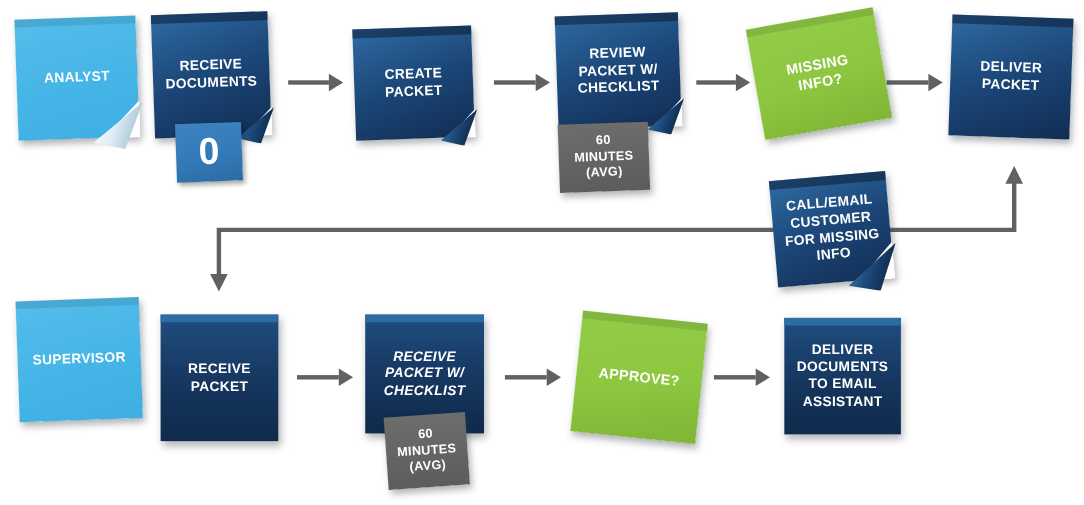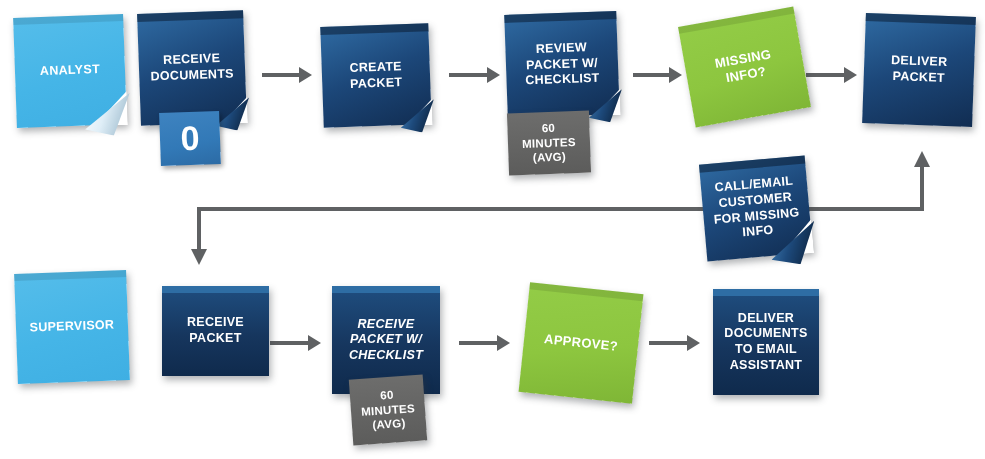--- a/index.html
+++ b/index.html
@@ -48,21 +48,21 @@
   #n-receive-docs{left:139px;top:12px;width:106px;height:112px;transform:rotate(-2deg);}
   #n-zero{left:160px;top:112px;width:60px;height:53px;transform:rotate(-2deg);
     font-size:34px;letter-spacing:0;z-index:3;box-shadow:2px 3px 5px rgba(0,0,0,.35);}
   #n-create{left:322px;top:25px;width:108px;height:101px;transform:rotate(-2deg);}
   #n-review{left:506px;top:13px;width:112px;height:103px;transform:rotate(-2deg);}
   #n-minutes-top{left:508px;top:112px;width:82px;height:62px;transform:rotate(-2deg);font-size:11.5px;}
   #n-missing{left:686px;top:16px;width:117px;height:102px;transform:rotate(-10deg);font-size:13px;}
   #n-deliver-packet{left:864px;top:15px;width:110px;height:110px;transform:rotate(2deg);}
   #n-callemail{left:703px;top:160px;width:106px;height:97px;transform:rotate(-5deg);}
   #n-supervisor{left:16px;top:272px;width:112px;height:110px;transform:rotate(-2deg);}
-  #n-receive-packet{left:146px;top:286px;width:107px;height:90px;margin-left:16px;}
+  #n-receive-packet{left:146px;top:286px;width:107px;height:115px;}
   #n-receive-checklist{left:332px;top:286px;width:108px;height:108px;font-style:italic;}
   #n-minutes-bottom{left:351px;top:377px;width:74px;height:66px;transform:rotate(-4deg);font-size:11.5px;}
   #n-approve{left:524px;top:288px;width:114px;height:110px;transform:rotate(6deg);font-size:13px;}
   #n-deliver-docs{left:713px;top:289px;width:106px;height:106px;}
   
   #n-create .txt{max-width:70px;}
   #n-review .txt{max-width:80px;}
   #n-missing .txt{max-width:82px;}
   #n-deliver-packet .txt{max-width:72px;}
   #n-callemail .txt{max-width:88px;padding:2px 4px;}

